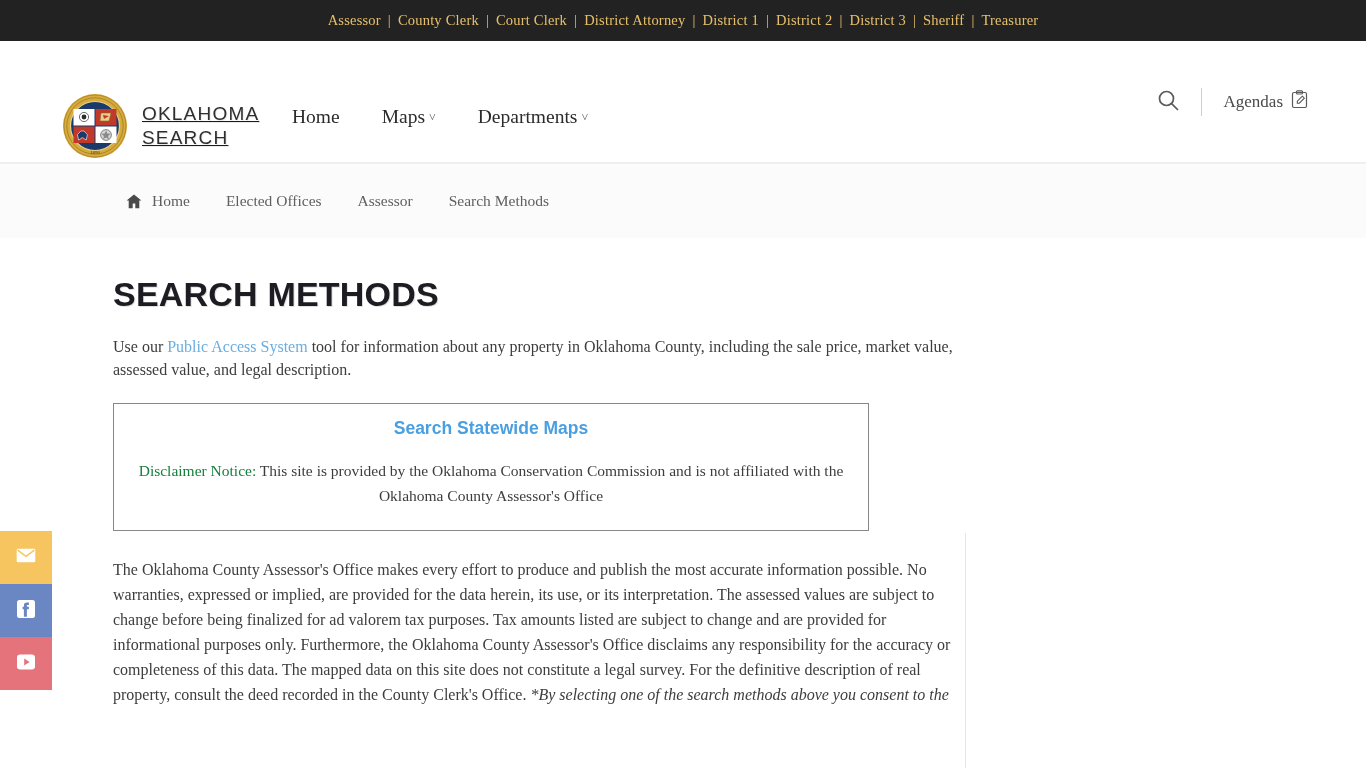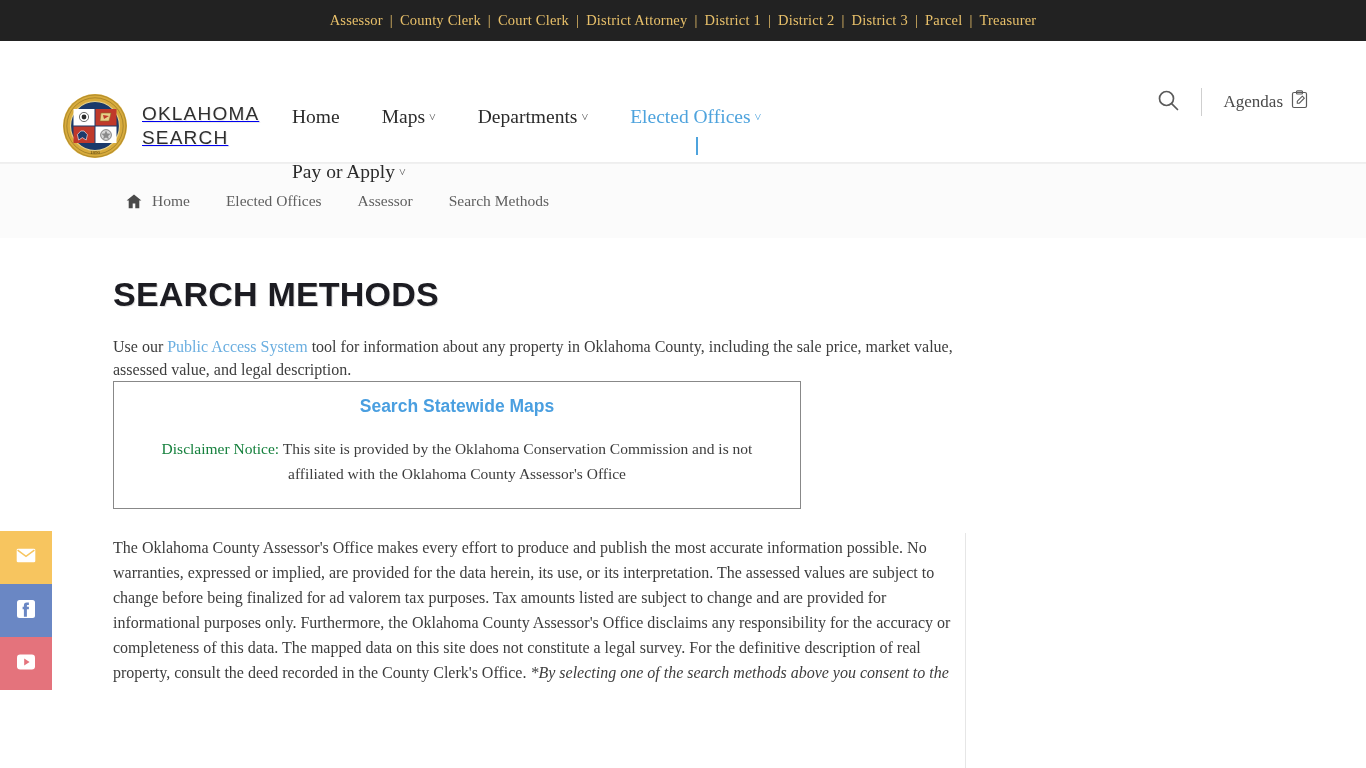--- a/index.html
+++ b/index.html
@@ -190,22 +190,23 @@
   a.tbl-link {
     font-family: "Liberation Sans", sans-serif;
     font-weight: bold;
     font-size: 17.5px;
     color: #4a9fe0;
     text-decoration: none;
     letter-spacing: .1px;
   }
 
   table.disctbl {
-    width: 688px;
+    width: 756px;
     border-collapse: collapse;
+    margin-top: 22px;
   }
   table.disctbl td {
     border: 1px solid #888888;
     padding: 14px 18px 22px 18px;
     text-align: center;
   }
   .disc-head {
     font-family: "Liberation Sans", sans-serif;
     font-weight: bold;
     font-size: 17.5px;
@@ -262,21 +263,21 @@
       <a href="#">Court Clerk</a>
       <span class="sep">|</span>
       <a href="#">District Attorney</a>
       <span class="sep">|</span>
       <a href="#">District 1</a>
       <span class="sep">|</span>
       <a href="#">District 2</a>
       <span class="sep">|</span>
       <a href="#">District 3</a>
       <span class="sep">|</span>
-      <a href="#">Parcel</a>
+      <a href="#">Sheriff</a>
       <span class="sep">|</span>
       <a href="#">Treasurer</a>
     </div>
 </div>
 
 <div class="header">
 
   <a class="brand" href="#">
     <span class="seal">
       <svg width="66" height="66" viewBox="0 0 66 66">
@@ -304,24 +305,20 @@
       <span>OKLAHOMA</span><br>
       <span>SEARCH</span>
     </span>
   </a>
 
   <nav class="mainnav">
     <div class="navrow" id="navrow1">
         <a href="#" class="navitem"><span>Home</span></a>
         <a href="#" class="navitem"><span>Maps</span><span class="caret">˅</span></a>
         <a href="#" class="navitem"><span>Departments</span><span class="caret">˅</span></a>
-        <a href="#" class="navitem active"><span>Elected Offices</span><span class="caret">˅</span><span class="bar"></span></a>
-      </div>
-    <div class="navrow navrow2" id="navrow2">
-        <a href="#" class="navitem"><span>Pay or Apply</span><span class="caret">˅</span></a>
       </div>
   </nav>
 
   <div class="header-right">
     <a class="search-btn" href="#">
       <span>
         <svg width="22" height="22" viewBox="0 0 22 22">
           <circle cx="9.5" cy="9.5" r="7" fill="none" stroke="#5a5a5a" stroke-width="1.7"></circle>
           <line x1="14.6" y1="14.6" x2="20.5" y2="20.5" stroke="#5a5a5a" stroke-width="1.7" stroke-linecap="round"></line>
         </svg>

